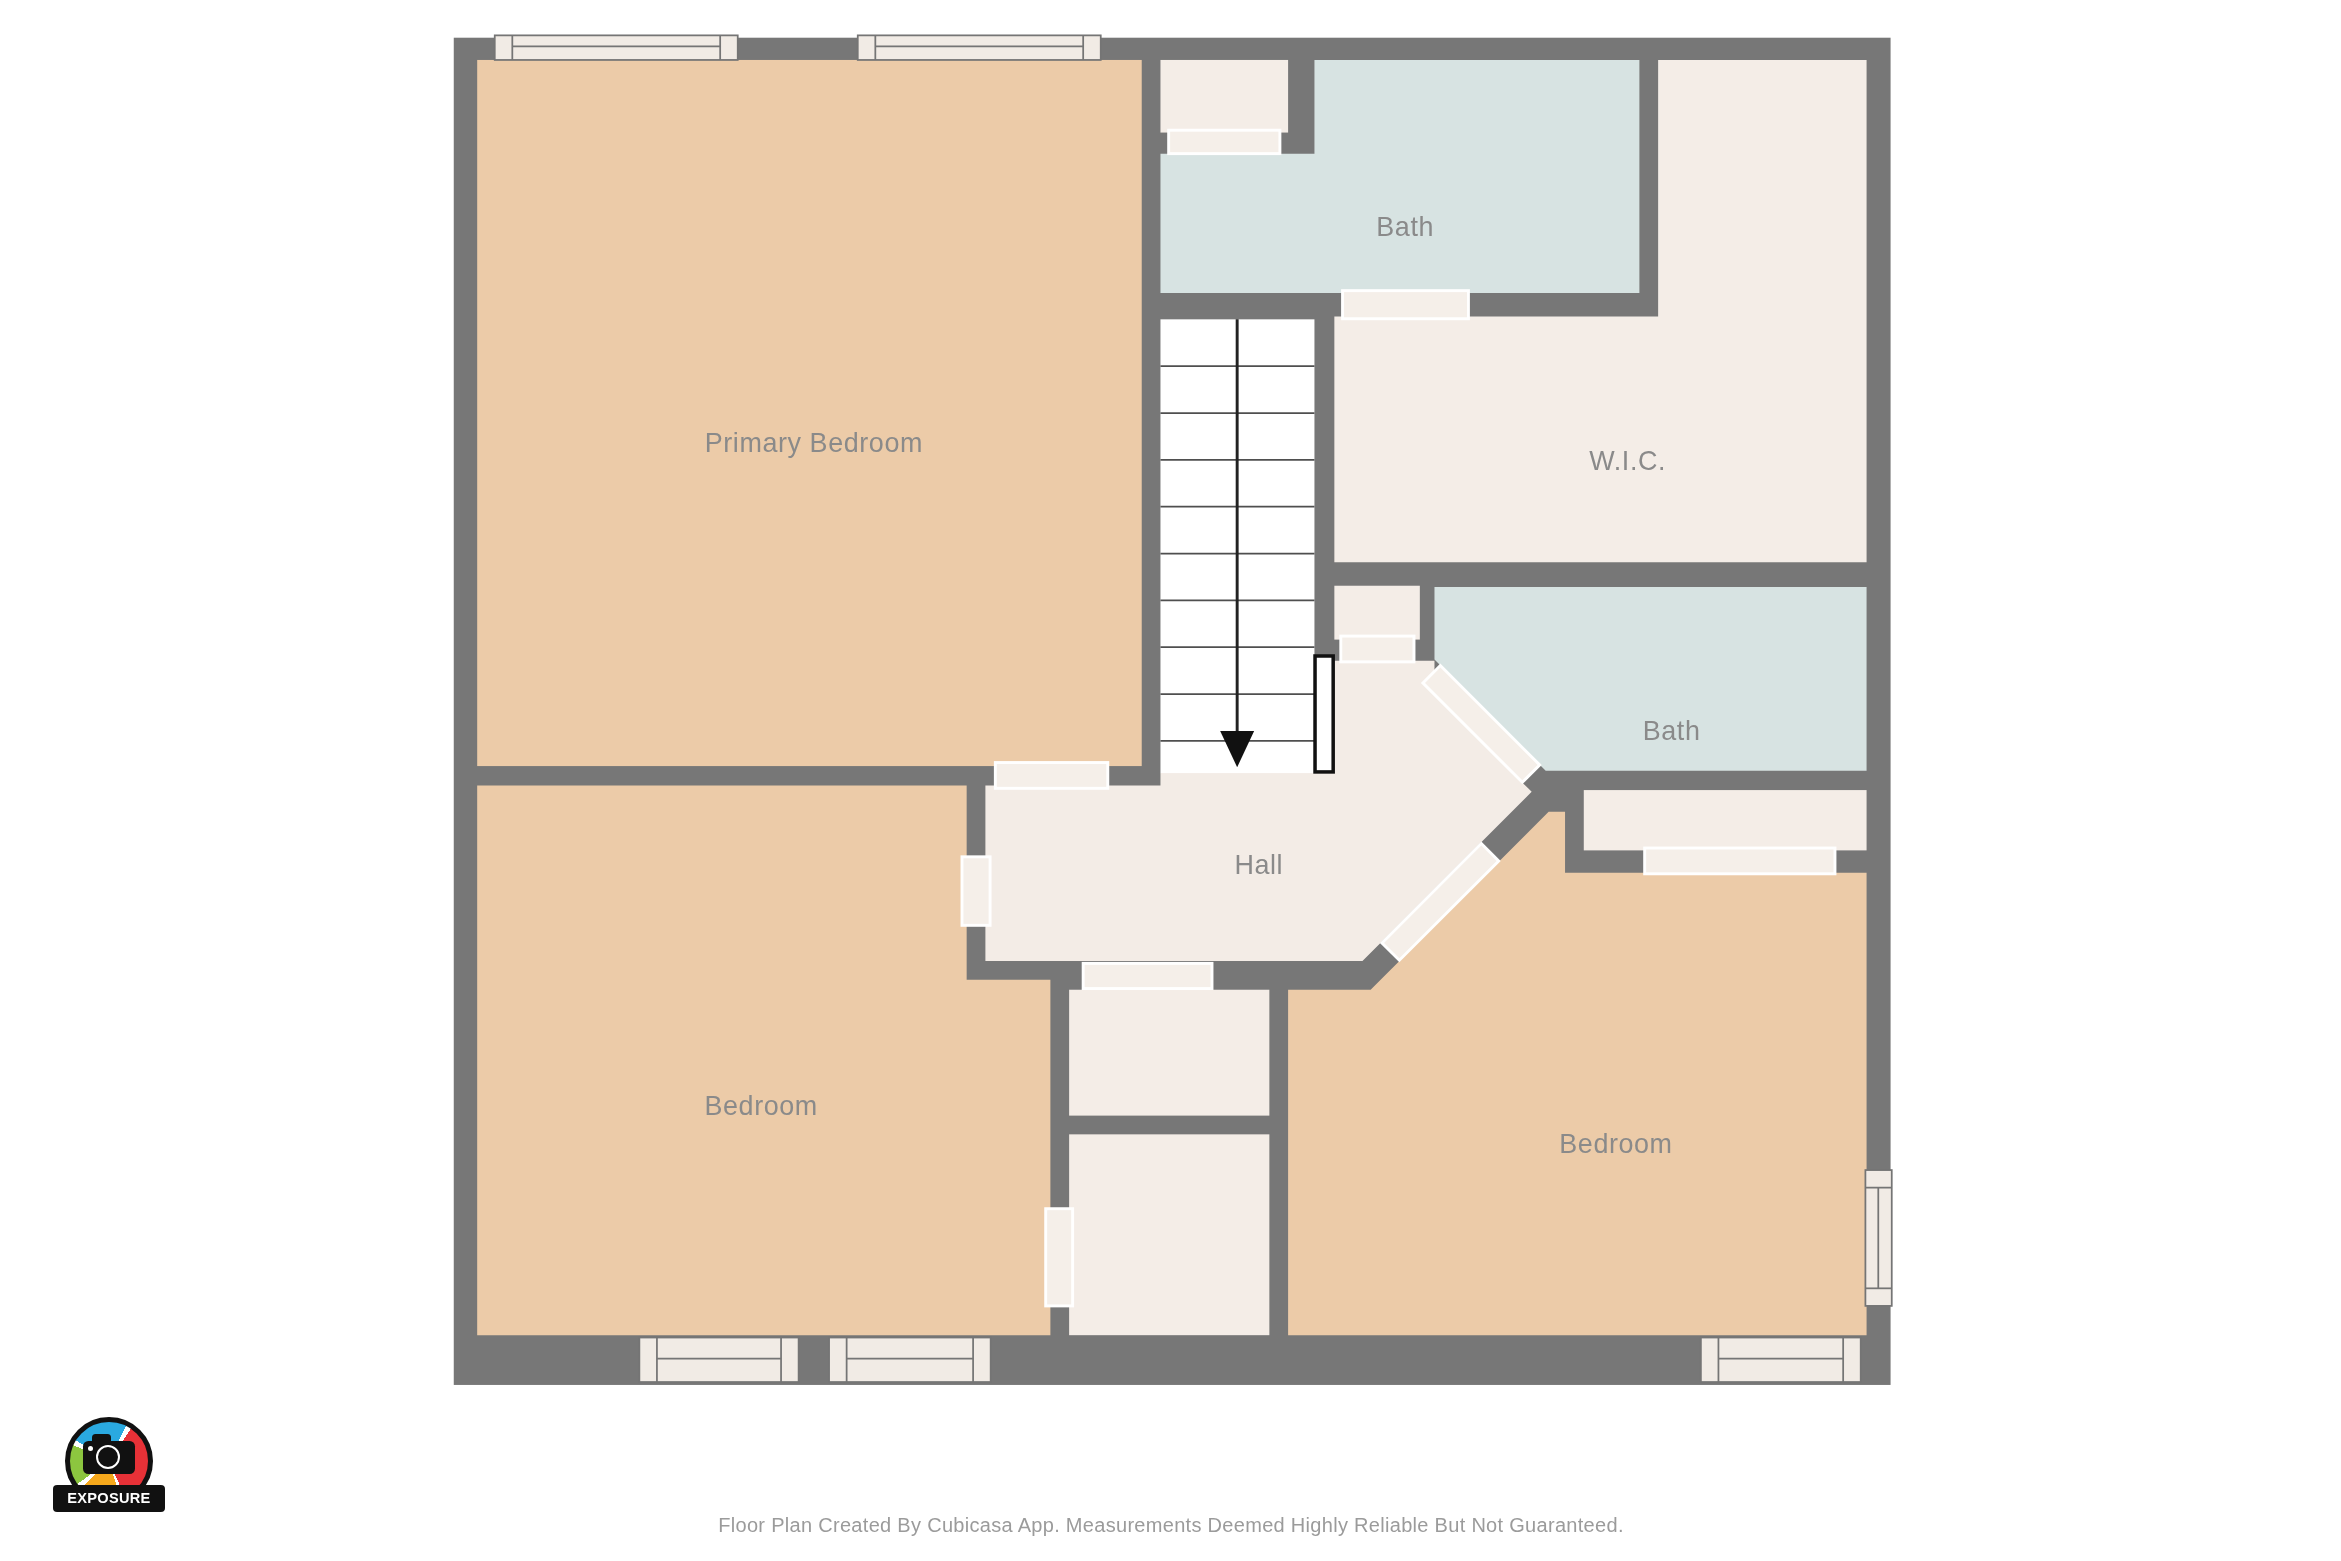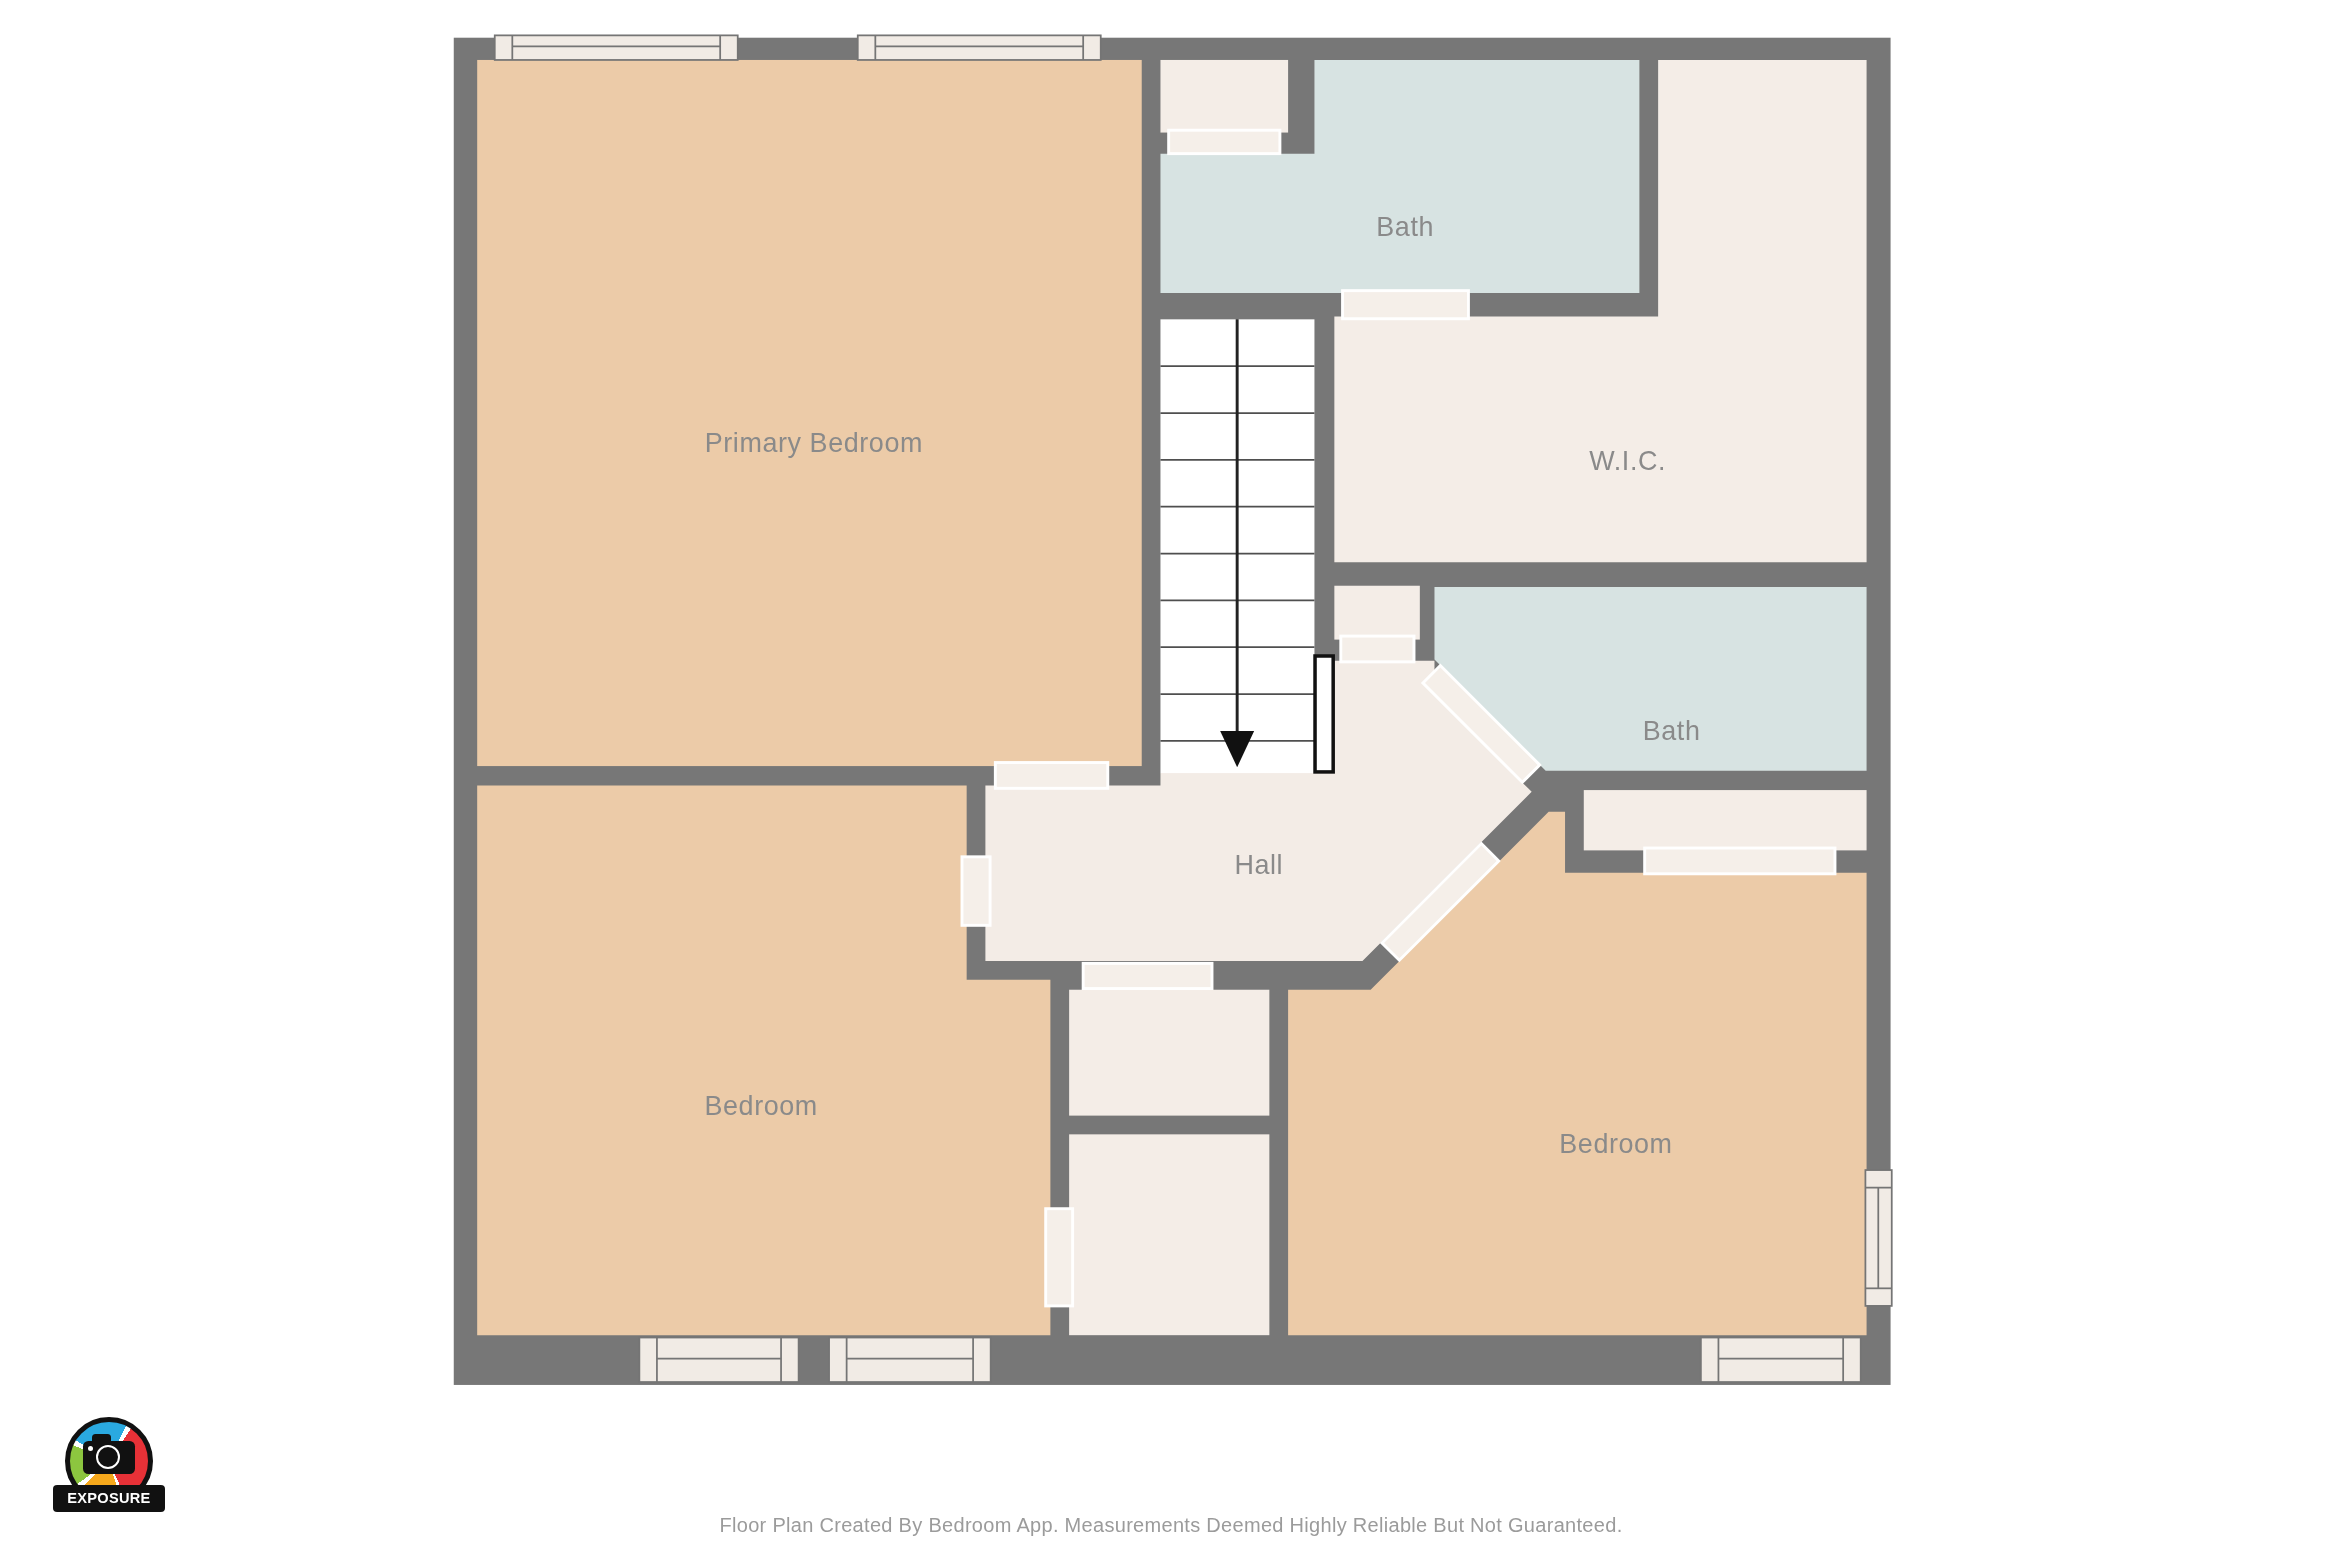--- a/index.html
+++ b/index.html
@@ -143,14 +143,14 @@
 
 <div class="logo">
   <div class="logo-ring"></div>
   <div class="cam-hump"></div>
   <div class="cam-body"></div>
   <div class="cam-dot"></div>
   <div class="cam-lens"></div>
   <div class="logo-banner">EXPOSURE MEDIA</div>
 </div>
 
-<div class="caption">Floor Plan Created By Bedroom App. Measurements Deemed Highly Reliable But Not Guaranteed.</div>
+<div class="caption">Floor Plan Created By Cubicasa App. Measurements Deemed Highly Reliable But Not Guaranteed.</div>
 
 
 </body></html>

